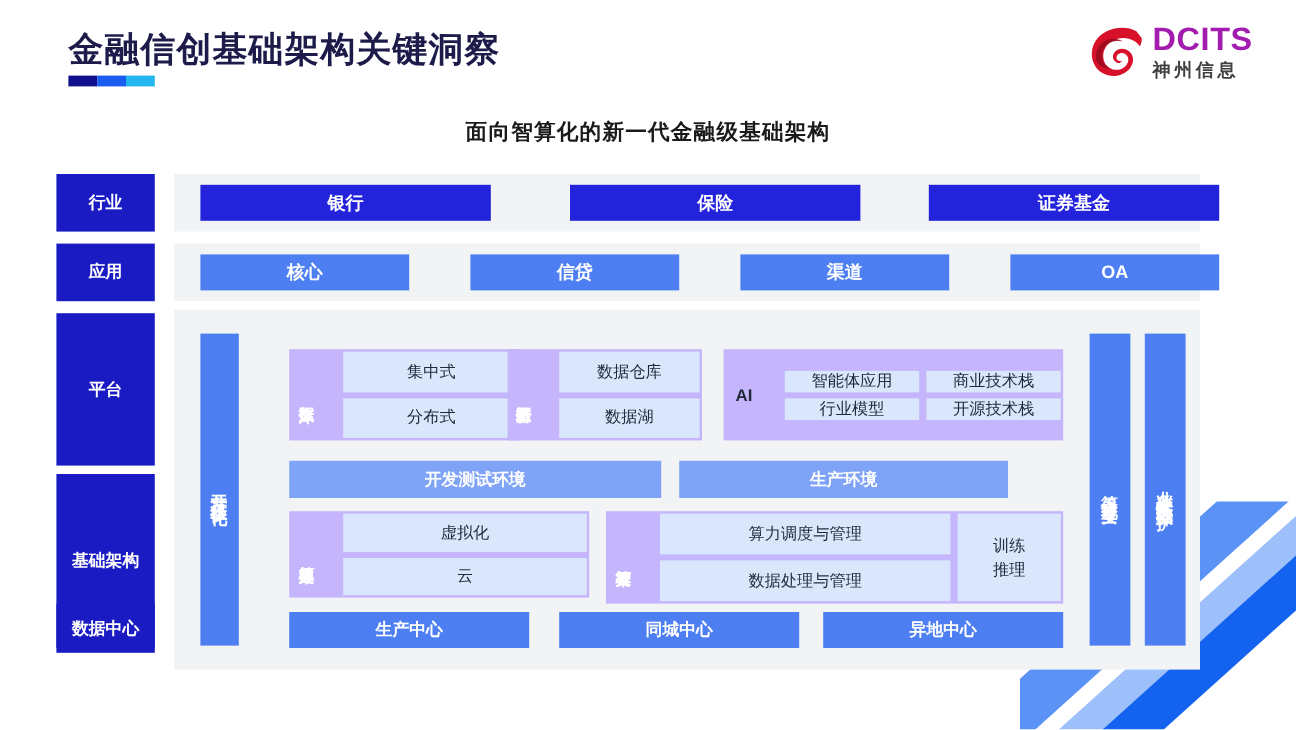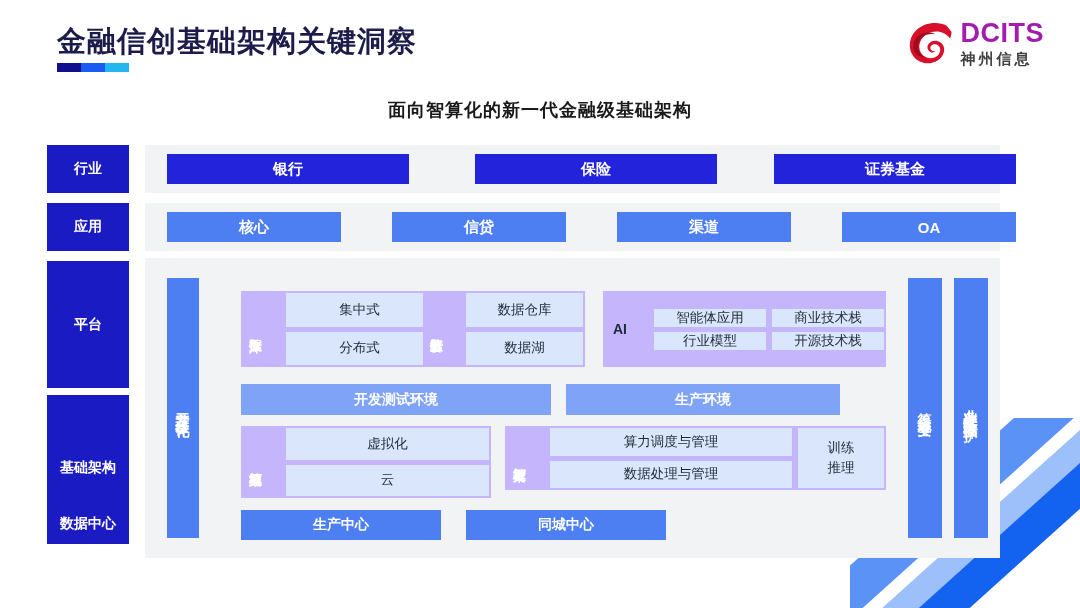--- a/index.html
+++ b/index.html
@@ -185,31 +185,32 @@
     <div class="wide-bar" style="left:421px;top:126px;width:274px;height:31px;">生产环境</div>
 
     <div class="group" style="left:96px;top:168px;width:250px;height:72px;">
       <div class="group-lab">通算框架</div>
       <div class="group-body">
         <div class="sub">虚拟化</div>
         <div class="sub">云</div>
       </div>
     </div>
 
-    <div class="group" style="left:360px;top:168px;width:381px;height:64px;">
+    <div class="group" style="left:360px;top:168px;width:381px;height:77px;">
       <div class="group-lab">智算框架</div>
       <div class="group-body" style="flex-direction:row;gap:6px;">
         <div class="group-col">
           <div class="sub">算力调度与管理</div>
           <div class="sub">数据处理与管理</div>
         </div>
         <div class="train">
           <span>训练</span>
           <span>推理</span>
         </div>
       </div>
     </div>
 
     <div class="dc-bar" style="left:96px;top:252px;width:200px;height:30px;">生产中心</div>
     <div class="dc-bar" style="left:321px;top:252px;width:200px;height:30px;">同城中心</div>
+    <div class="dc-bar" style="left:541px;top:252px;width:200px;height:30px;">异地中心</div>
 
   </div>
 </div>
 
 </body></html>

